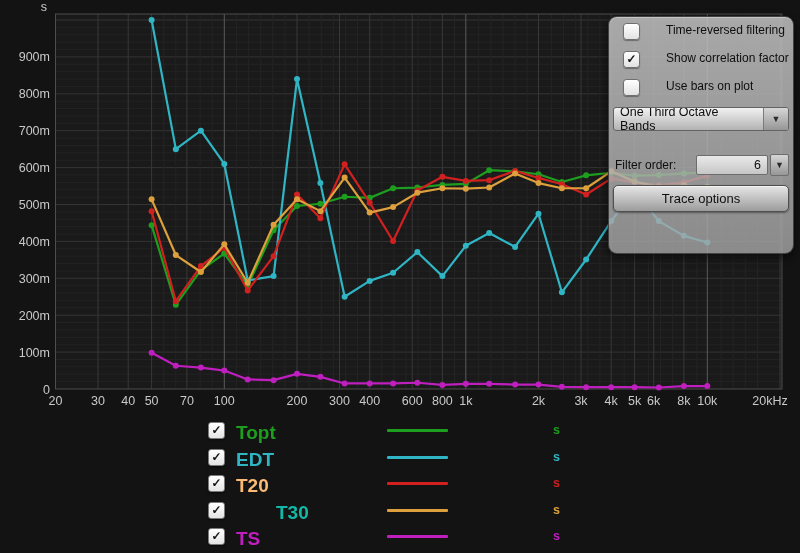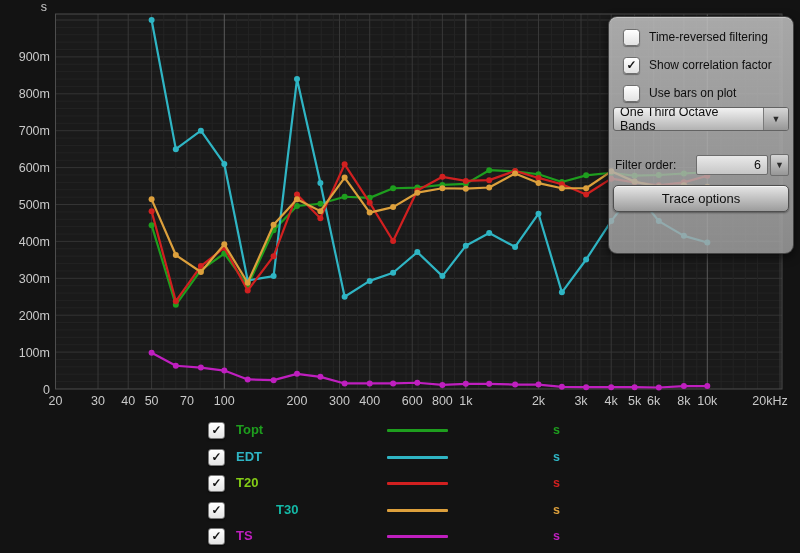--- a/index.html
+++ b/index.html
@@ -6,32 +6,32 @@
   .screen{position:relative;width:800px;height:553px;background:#131313;overflow:hidden;
           font-family:"Liberation Sans",sans-serif;}
   #plot{position:absolute;left:0;top:0;}
 
   
   #legend{position:absolute;left:0;top:0;width:800px;height:553px;pointer-events:none;}
   .lg-row{position:absolute;left:0;width:620px;height:20px;pointer-events:auto;}
   .lg-cb{position:absolute;left:208px;top:1px;width:15px;height:15px;background:linear-gradient(#ffffff,#e4e4e4);
          border:1px solid #7a7a7a;border-radius:3px;color:#111;font-size:12px;font-weight:bold;
          line-height:14px;text-align:center;box-shadow:0 1px 2px rgba(0,0,0,.6);cursor:pointer;}
-  .lg-label{position:absolute;left:236px;top:1px;font-size:13px;font-weight:bold;}
+  .lg-label{position:absolute;left:236px;top:1px;font-size:19px;font-weight:bold;}
   .lg-line{position:absolute;left:387px;top:8px;width:61px;height:3px;border-radius:1px;}
   .lg-unit{position:absolute;left:553px;top:2px;font-size:12.5px;font-weight:bold;}
 
   
   #panel{position:absolute;left:608px;top:16px;width:184px;height:236px;
          background:linear-gradient(rgba(196,196,196,.84),rgba(164,164,164,.82));
          border:1px solid rgba(50,50,50,.85);border-radius:9px;
          box-shadow:0 3px 10px rgba(0,0,0,.6), inset 0 1px 0 rgba(255,255,255,.35);
          color:#0e0e0e;font-size:12px;}
   .cbx-rows{padding-top:6px;}
-  .p-row{height:28px;display:flex;align-items:center;padding-left:14px;gap:9px;}
+  .p-row{height:28px;display:flex;padding-left:14px;gap:26px;}
   .p-cb{width:15px;height:15px;flex:0 0 15px;background:linear-gradient(#ffffff,#e2e2e2);
         border:1px solid #6f6f6f;border-radius:3.5px;color:#111;font-size:12px;font-weight:bold;
         line-height:14px;text-align:center;box-shadow:0 1px 1px rgba(0,0,0,.35);cursor:pointer;}
   .p-label{white-space:nowrap;}
   .dropdown{margin:0 4px;height:22px;display:flex;align-items:stretch;
             background:linear-gradient(#f2f2f2,#b2b2b2);border:1px solid #636363;border-radius:3px;
             overflow:hidden;cursor:pointer;gap:35px;}
   .dd-value{flex:1;display:flex;align-items:center;padding-left:6px;font-size:12.5px;}
   .dd-arrow{width:24px;border-left:1px solid #7a7a7a;background:linear-gradient(#d6d6d6,#969696);
             display:flex;align-items:center;justify-content:center;font-size:9px;color:#2b2b2b;}
@@ -329,21 +329,21 @@
         <span class="lg-unit" style="color: rgb(30, 158, 30);">s</span>
       </div>
       <div class="lg-row" style="top: 447.5px;">
         <span class="lg-cb">✓</span>
         <span class="lg-label" style="color: rgb(47, 181, 196);">EDT</span>
         <span class="lg-line" style="background: rgb(47, 181, 196);"></span>
         <span class="lg-unit" style="color: rgb(47, 181, 196);">s</span>
       </div>
       <div class="lg-row" style="top: 474px;">
         <span class="lg-cb">✓</span>
-        <span class="lg-label" style="color: #84cc16;">T20</span>
+        <span class="lg-label" style="color: #fdba74;">T20</span>
         <span class="lg-line" style="background: rgb(209, 32, 32);"></span>
         <span class="lg-unit" style="color: rgb(209, 32, 32);">s</span>
       </div>
       <div class="lg-row" style="top: 500.5px;">
         <span class="lg-cb">✓</span>
         <span class="lg-label" style="color: #14b8a6; margin-left: 40px;">T30</span>
         <span class="lg-line" style="background: rgb(221, 160, 60);"></span>
         <span class="lg-unit" style="color: rgb(221, 160, 60);">s</span>
       </div>
       <div class="lg-row" style="top: 527px;">

